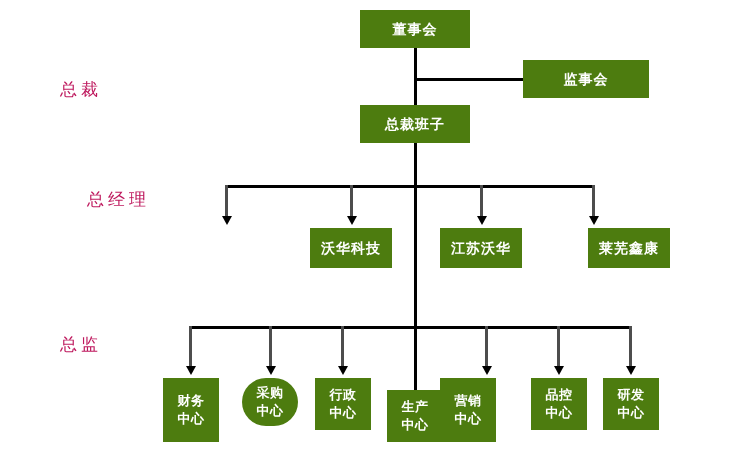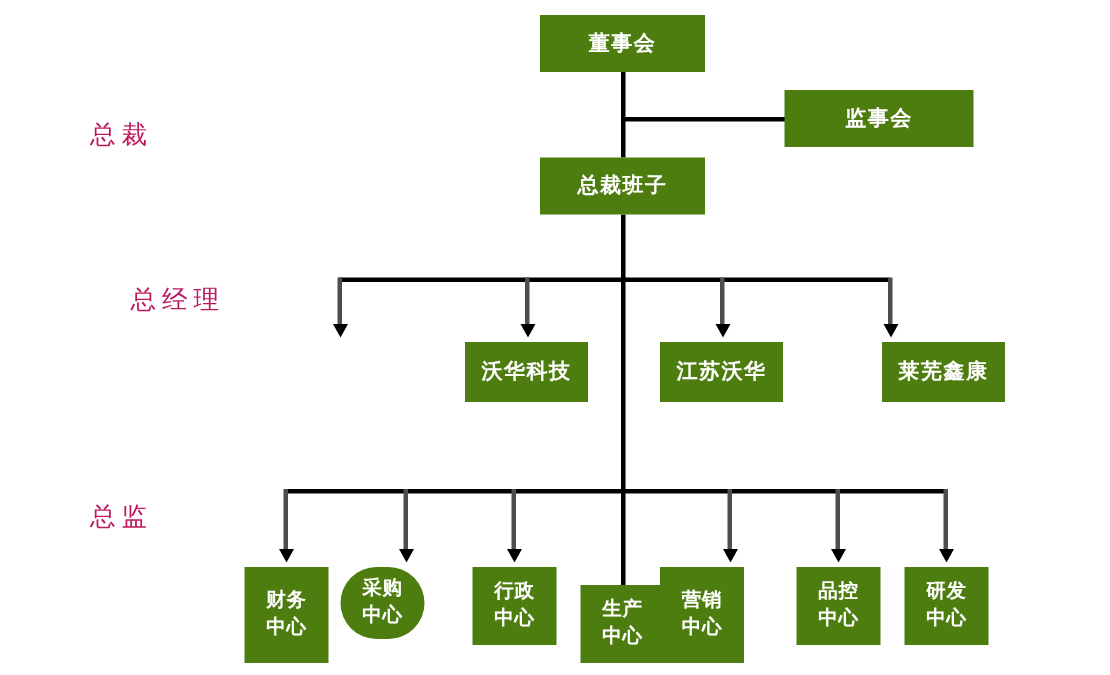--- a/index.html
+++ b/index.html
@@ -95,21 +95,21 @@
 
   <div class="node" style="left:360px;top:105px;width:110px;height:38px;">总裁班子</div>
 
   <div class="node" style="left:310px;top:228px;width:82px;height:40px;">沃华科技</div>
   <div class="node" style="left:440px;top:228px;width:82px;height:40px;">江苏沃华</div>
   <div class="node" style="left:552px;top:228px;width:82px;height:40px;margin-left:36px;">莱芜鑫康</div>
 
   <div class="node small" style="left:163px;top:378px;width:56px;height:64px;">
     <span><span>财务</span><br><span>中心</span></span>
   </div>
-  <div class="node small" style="left:227px;top:378px;width:56px;height:48px;border-radius:26px;">
+  <div class="node small" style="left:242px;top:378px;width:56px;height:48px;border-radius:26px;">
     <span><span>采购</span><br><span>中心</span></span>
   </div>
   <div class="node small" style="left:315px;top:378px;width:56px;height:52px;">
     <span><span>行政</span><br><span>中心</span></span>
   </div>
   <div class="node small" style="left:387px;top:378px;width:56px;height:52px;margin-top:12px;">
     <span><span>生产</span><br><span>中心</span></span>
   </div>
   <div class="node small" style="left:440px;top:378px;width:56px;height:64px;">
     <span><span>营销</span><br><span>中心</span></span>

